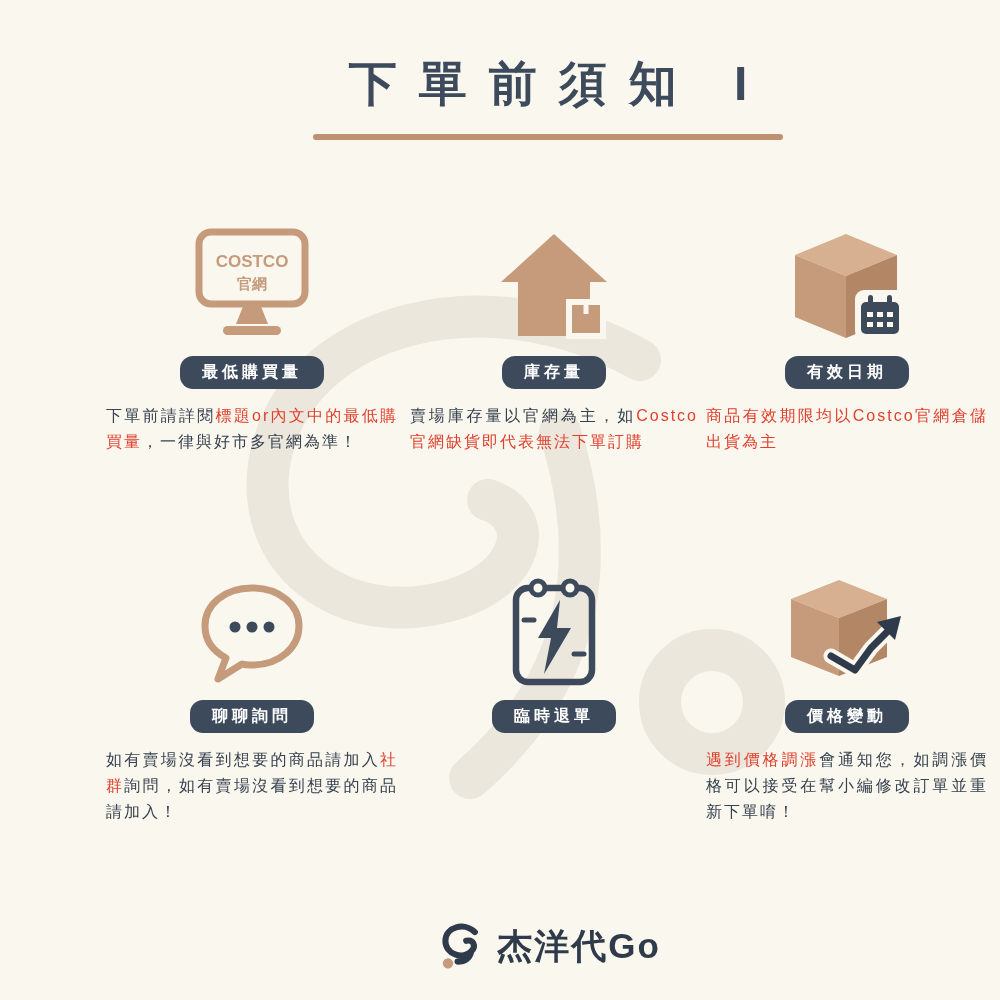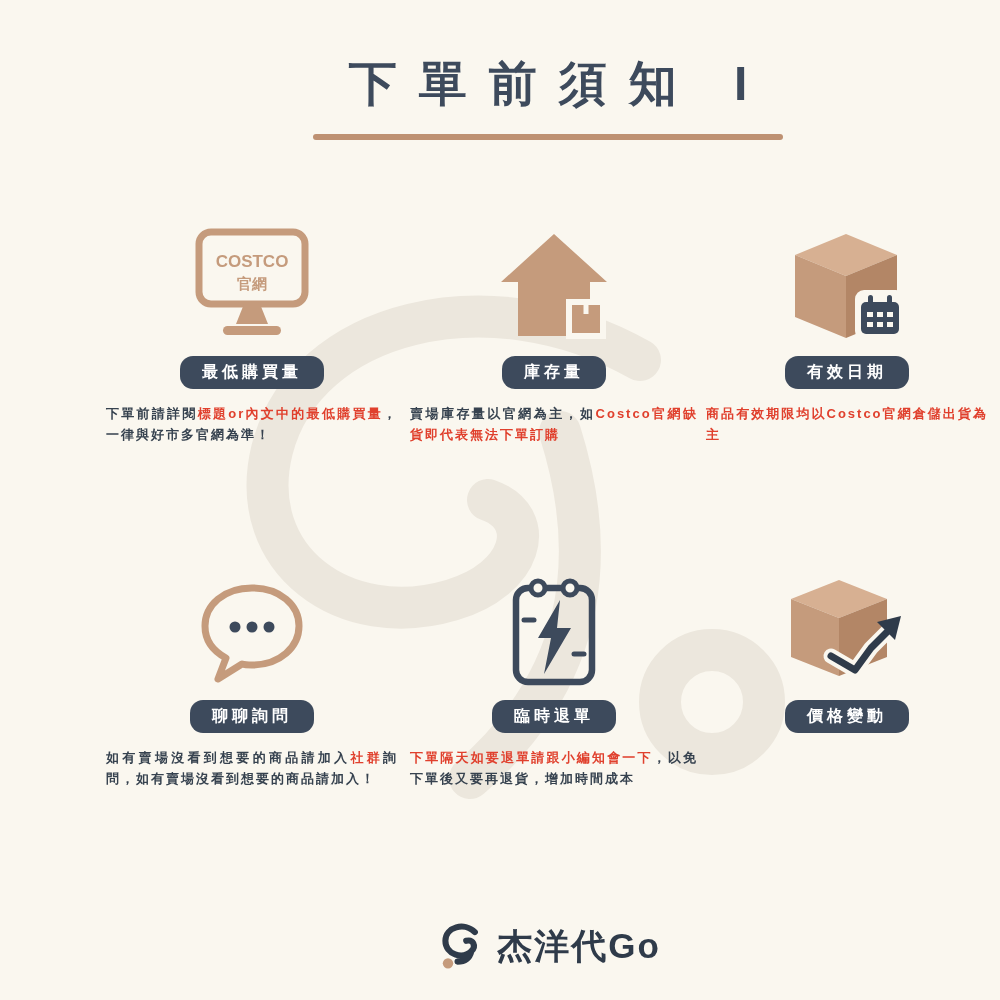--- a/index.html
+++ b/index.html
@@ -27,23 +27,23 @@
   .cell.c5{left:362px;top:560px;width:288px;}
   .cell.c6{left:658px;top:560px;width:282px;}
   .icon-area{height:146px;display:flex;align-items:flex-end;justify-content:center;}
   .row2 .icon-area{height:128px;}
   .pill{
     background:#3D4A5C;color:#FFFFFF;font-size:16px;font-weight:700;
     letter-spacing:4px;padding:6px 22px;border-radius:13px;margin-top:12px;
     white-space:nowrap;
   }
   .body-text{
-    margin:14px 0 0;width:100%;font-size:13px;line-height:1.62;
+    margin:14px 0 0;width:100%;font-size:16px;line-height:1.62;
     letter-spacing:2px;text-align:justify;text-align-last:left;
-    font-weight:700;color:#36424F;
+    font-weight:400;color:#36424F;
   }
   .run-dark{color:#36424F;}
   .run-red{color:#E0402D;}
   footer{
     position:absolute;left:0;right:0;top:920px;
     display:flex;align-items:center;justify-content:center;gap:10px;
   }
   .brand-name{font-size:35px;font-weight:800;color:#2F3B4A;letter-spacing:2px;}
 </style>
 </head>
@@ -144,37 +144,37 @@
           <circle cx="31" cy="16" r="7" fill="#FAF7EF" stroke="#3D4A5C" stroke-width="5"></circle>
           <circle cx="63" cy="16" r="7" fill="#FAF7EF" stroke="#3D4A5C" stroke-width="5"></circle>
           <line x1="17" y1="48" x2="27" y2="48" stroke="#3D4A5C" stroke-width="5" stroke-linecap="round"></line>
           <line x1="67" y1="82" x2="77" y2="82" stroke="#3D4A5C" stroke-width="5" stroke-linecap="round"></line>
           <polygon points="53,28 31,66 44,66 37,102 64,56 50,56" fill="#3D4A5C"></polygon>
         </svg>
       </div>
       <div class="pill">
         <span>臨時退單</span>
       </div>
-      <p class="body-text"><span class="run-red">下單隔天如要退單請跟小編知會一下</span><span class="run-dark">，以免下單後又要再退貨，增加時間成本</span></p>
     </section>
 
     <section class="cell c6 row2">
       <div class="icon-area">
         <svg width="120" height="112" viewBox="0 0 120 112">
           <polygon points="52,4 100,23 52,42 4,23" fill="#D7B092"></polygon>
           <polygon points="4,23 52,42 52,100 4,81" fill="#C59B7C"></polygon>
           <polygon points="100,23 52,42 52,100 100,81" fill="#B38666"></polygon>
           <polyline points="44,80 68,94 84,72 102,54" fill="none" stroke="#FAF7EF" stroke-width="15" stroke-linecap="round" stroke-linejoin="round"></polyline>
           <polyline points="44,80 68,94 84,72 100,56" fill="none" stroke="#2F3B4A" stroke-width="7" stroke-linecap="round" stroke-linejoin="round"></polyline>
           <polygon points="90,46 114,40 108,64" fill="#2F3B4A"></polygon>
         </svg>
       </div>
       <div class="pill">
         <span>價格變動</span>
       </div>
+      <p class="body-text"><span class="run-red">遇到價格調漲</span><span class="run-dark">會通知您，如調漲價格可以接受在幫小編修改訂單並重新下單唷！</span></p>
     </section>
 
     <footer>
       <svg width="52" height="52" viewBox="0 0 60 60">
         <path d="M46 14 C34 2 12 8 12 24 C12 40 32 46 42 36 C48 30 44 22 36 24 M42 36 C40 44 34 48 26 48" fill="none" stroke="#2F3B4A" stroke-width="7" stroke-linecap="round"></path>
         <circle cx="15" cy="50" r="6" fill="#C59B7C"></circle>
       </svg>
       <span class="brand-name">杰洋代Go</span>
     </footer>
 

